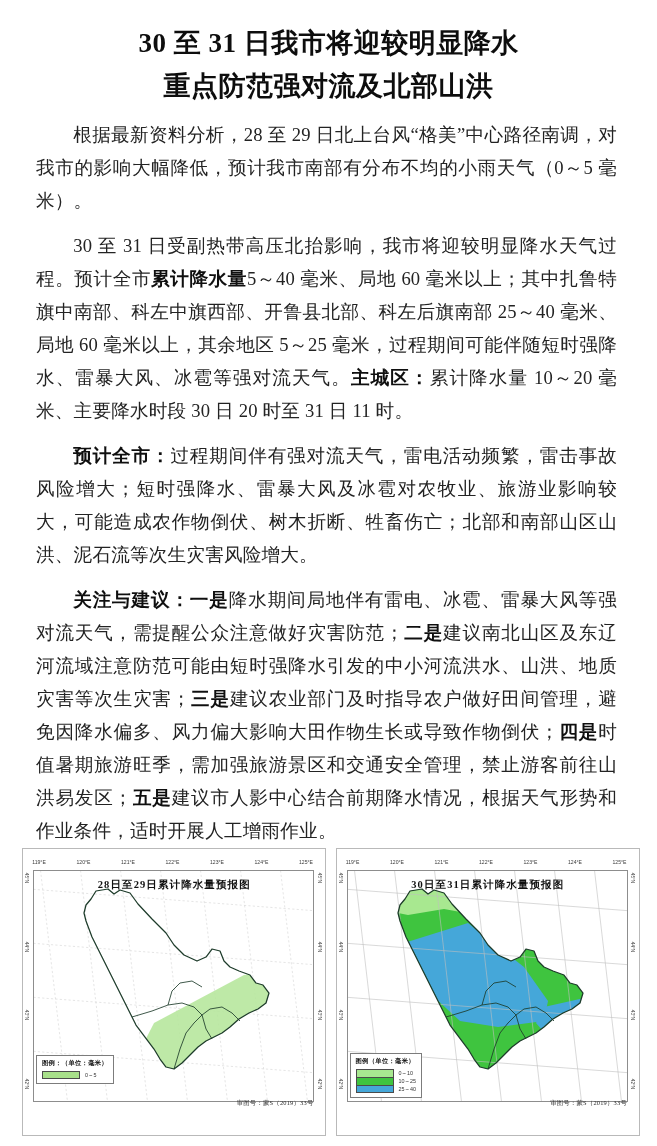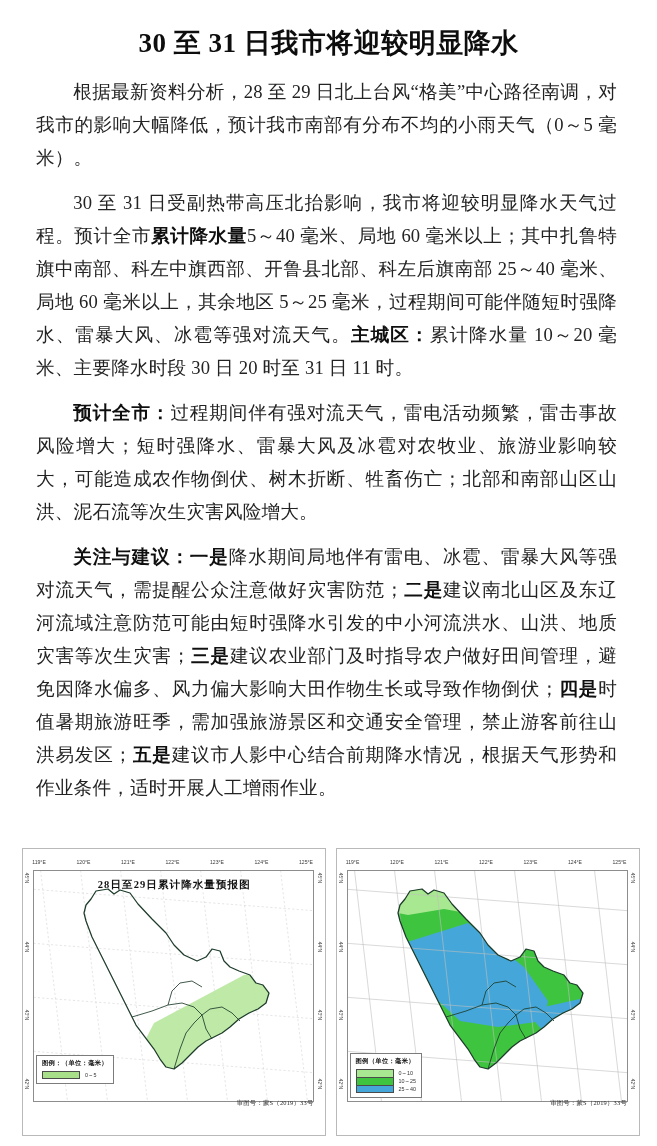--- a/index.html
+++ b/index.html
@@ -192,20 +192,21 @@
 
   svg.map-svg { position: absolute; left: 0; top: 0; }
 </style>
 </head>
 <body>
 
 <div class="page">
 
   <div class="doc-title">
     <span class="line">30 至 31 日我市将迎较明显降水</span>
+    <span class="line">重点防范强对流及北部山洪</span>
   </div>
 
   <div class="body-text">
     <p class="para"><span>根据最新资料分析，28 至 29 日北上台风“格美”中心路径南调，对我市的影响大幅降低，预计我市南部有分布不均的小雨天气（0～5 毫米）。</span></p>
     <p class="para"><span>30 至 31 日受副热带高压北抬影响，我市将迎较明显降水天气过程。预计全市</span><span class="b">累计降水量</span><span>5～40 毫米、局地 60 毫米以上；其中扎鲁特旗中南部、科左中旗西部、开鲁县北部、科左后旗南部 25～40 毫米、局地 60 毫米以上，其余地区 5～25 毫米，过程期间可能伴随短时强降水、雷暴大风、冰雹等强对流天气。</span><span class="b">主城区：</span><span>累计降水量 10～20 毫米、主要降水时段 30 日 20 时至 31 日 11 时。</span></p>
     <p class="para"><span class="b">预计全市：</span><span>过程期间伴有强对流天气，雷电活动频繁，雷击事故风险增大；短时强降水、雷暴大风及冰雹对农牧业、旅游业影响较大，可能造成农作物倒伏、树木折断、牲畜伤亡；北部和南部山区山洪、泥石流等次生灾害风险增大。</span></p>
     <p class="para"><span class="b">关注与建议：</span><span class="b">一是</span><span>降水期间局地伴有雷电、冰雹、雷暴大风等强对流天气，需提醒公众注意做好灾害防范；</span><span class="b">二是</span><span>建议南北山区及东辽河流域注意防范可能由短时强降水引发的中小河流洪水、山洪、地质灾害等次生灾害；</span><span class="b">三是</span><span>建议农业部门及时指导农户做好田间管理，避免因降水偏多、风力偏大影响大田作物生长或导致作物倒伏；</span><span class="b">四是</span><span>时值暑期旅游旺季，需加强旅游景区和交通安全管理，禁止游客前往山洪易发区；</span><span class="b">五是</span><span>建议市人影中心结合前期降水情况，根据天气形势和作业条件，适时开展人工增雨作业。</span></p>
   </div>
 
   <div class="maps-row">
@@ -353,20 +354,21 @@
           <g fill="none" stroke="#1d3b2a" stroke-width="0.85" stroke-linejoin="round">
             <path d="M98,146 L118,140 L134,134 L148,132 L160,136 L168,144"></path>
             <path d="M134,134 L138,120 L146,112 L158,110 L168,116"></path>
             <path d="M168,144 L176,138 L188,136 L198,142 L206,150"></path>
             <path d="M140,198 L146,178 L152,162 L160,152 L168,144"></path>
             <path d="M168,144 L172,158 L178,168"></path>
           </g>
         </svg>
       </div>
 
+      <div class="map-title">30日至31日累计降水量预报图</div>
 
       <div class="legend legend-right">
         <div class="legend-title">图例（单位：毫米）</div>
         <div class="legend-rows">
             <div class="legend-row stacked">
               <span class="legend-swatch" style="background: rgb(168, 232, 144);"></span>
               <span class="legend-label">0～10</span>
             </div>
             <div class="legend-row stacked">
               <span class="legend-swatch" style="background: rgb(63, 196, 63);"></span>

